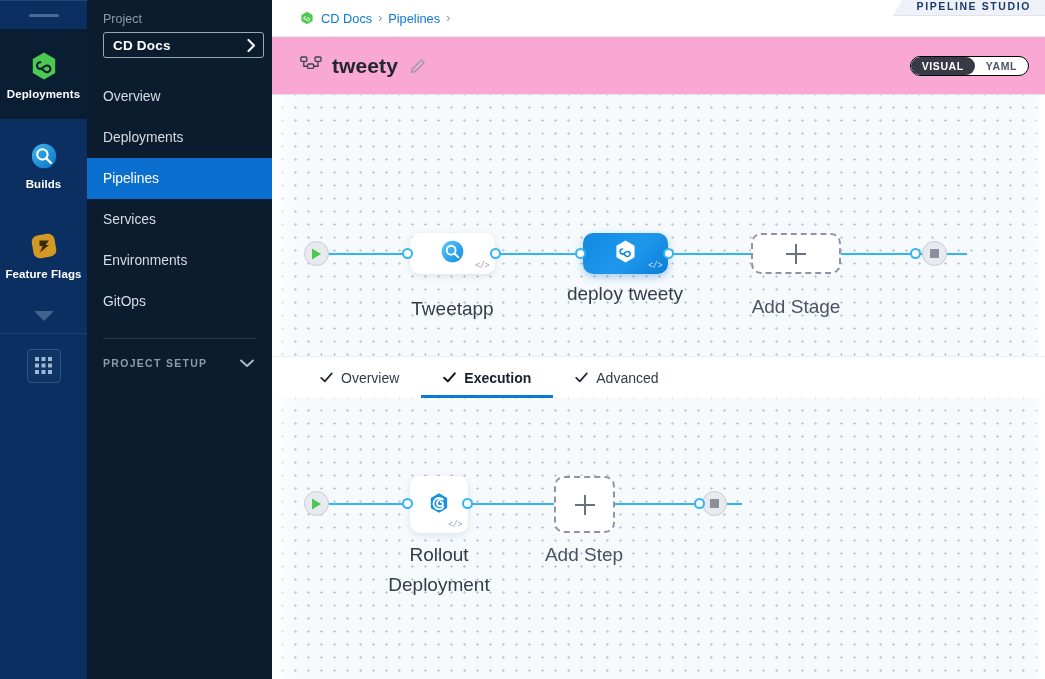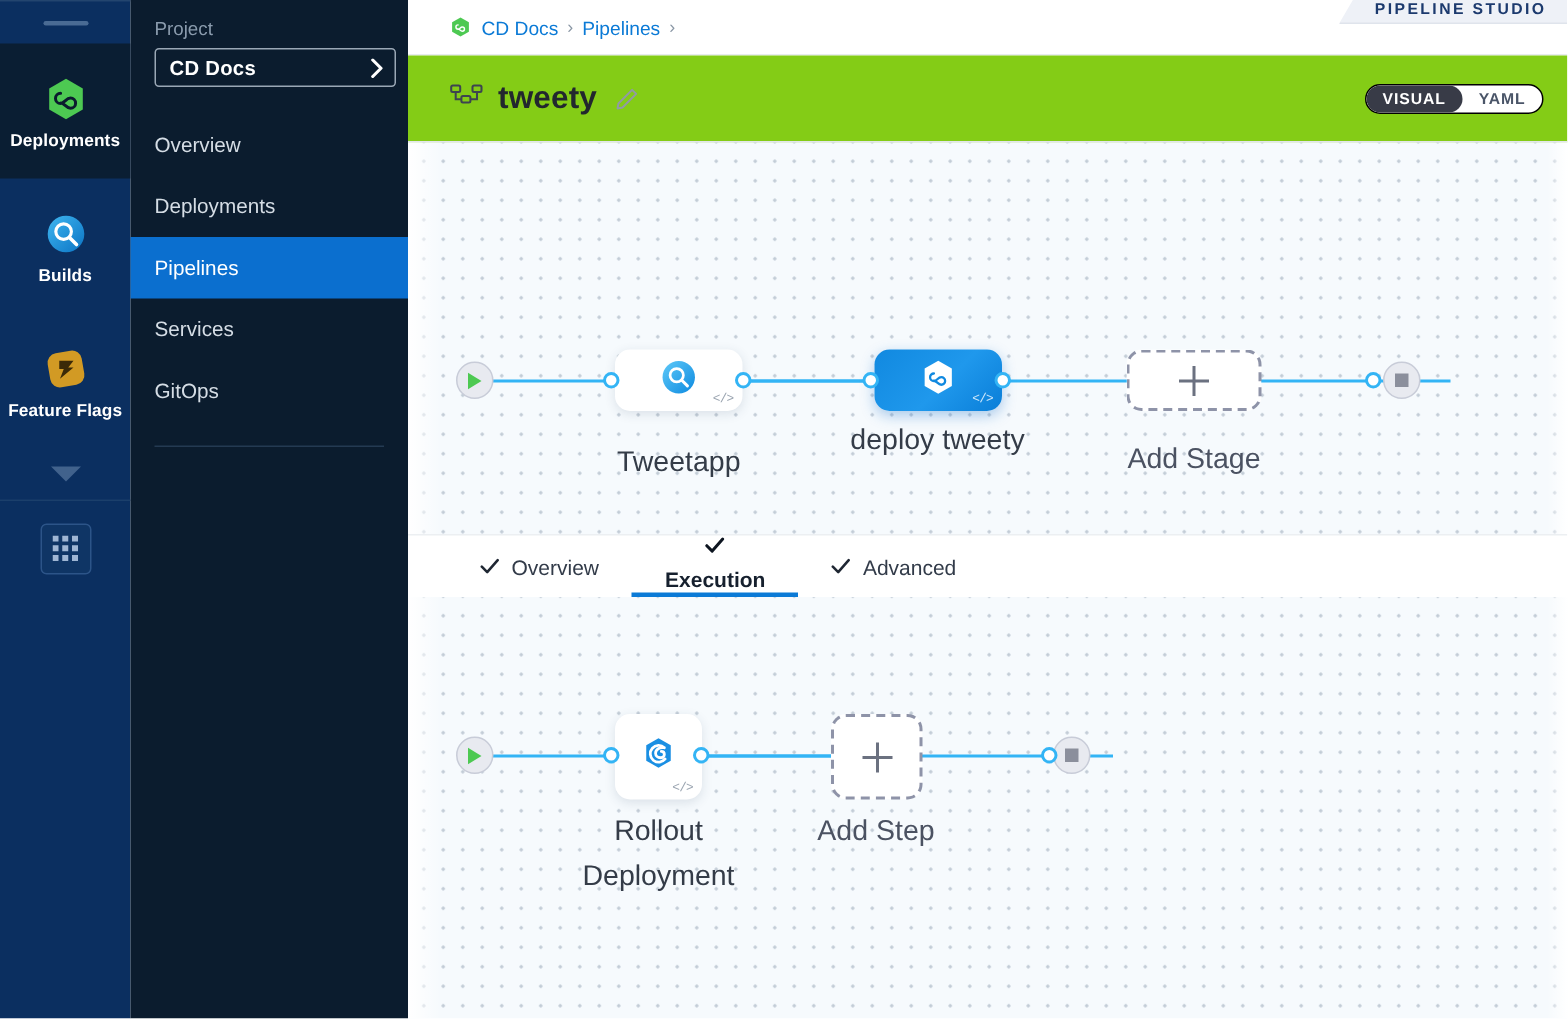--- a/index.html
+++ b/index.html
@@ -114,21 +114,21 @@
     position:absolute; right:0; top:-8px;
     height: 24px;
     background:#eef1f7;
     color:#1c3a6e; font-size:10.5px; font-weight:bold; letter-spacing:1.6px;
     display:flex; align-items:flex-end; padding: 0 14px 3px 24px;
     clip-path: polygon(14px 0, 100% 0, 100% 100%, 0 100%);
     border-bottom:1px solid #dfe4ec;
   }
 
   .title-bar {
-    height: 58px; background:#84cc16;
+    height: 58px; background:#f9a8d4;
     display:flex; align-items:center; padding-left:28px;
     border-bottom:1px solid #e2e6ea;
     position:relative;
   }
   .title-ico { width:22px;height:20px; margin-right:10px; display:block;}
   .pipe-title { font-size:21px; font-weight:bold; color:#22272e; letter-spacing:.1px;}
   .edit-ico { width:16px;height:16px;margin-left:12px; cursor:pointer; display:block;}
 
   .mode-toggle {
     position:absolute; right:16px; top:50%; transform:translateY(-50%);
@@ -167,21 +167,21 @@
   .tabs {
     height: 42px; background:#fff; display:flex; align-items:stretch;
     padding-left: 26px; border-top:1px solid #eceff2;
     position:relative; z-index:4;
   }
   .tab {
     display:flex; align-items:center; gap:8px;
     padding: 0 22px; cursor:pointer; position:relative;
     font-size:14px; color:#323b49;
   }
-  .tab.active { font-weight:bold; color:#16202e;flex-direction:column;}
+  .tab.active { font-weight:bold; color:#16202e;}
   .tab.active::after{
     content:""; position:absolute; left:0; right:0; bottom:0; height:3px;
     background:#0b7ad6;
   }
   .tab .chk { width:13px; height:13px; display:block;}
 
   
   .link { position:absolute; height:2px; background:#33b4f5; z-index:1; }
   .port {
     position:absolute; width:11px; height:11px; border-radius:50%;
@@ -318,26 +318,35 @@
       <li>
           <span>Deployments</span>
         </li>
       <li class="active">
           <span>Pipelines</span>
         </li>
       <li>
           <span>Services</span>
         </li>
       <li>
+          <span>Environments</span>
+        </li>
+      <li>
           <span>GitOps</span>
         </li>
     </ul>
 
     <div class="proj-divider"></div>
 
+    <div class="proj-setup">
+      <span class="t">PROJECT SETUP</span>
+      <svg width="14" height="9" viewBox="0 0 14 9">
+        <path d="M1 1.5 L7 7 L13 1.5" fill="none" stroke="#aeb9c6" stroke-width="1.9" stroke-linecap="round" stroke-linejoin="round"></path>
+      </svg>
+    </div>
   </div>
 
   <div class="main">
 
     <div class="breadcrumb-bar">
       <span class="crumb-ico">
         <svg viewBox="0 0 14 14" width="14" height="14">
           <path d="M7 .7 L12.6 3.9 L12.6 10.1 L7 13.3 L1.4 10.1 L1.4 3.9 Z" fill="#4dc952"></path>
           <path d="M5.4 5.6a1.45 1.45 0 1 0 0 2.9c1.1 0 1.5-1.55 2.8-1.55a1.45 1.45 0 1 1 0 2.9c-1.3 0-1.7-1.55-2.8-1.55" fill="none" stroke="#ffffff" stroke-width=".95" stroke-linecap="round"></path>
         </svg>

